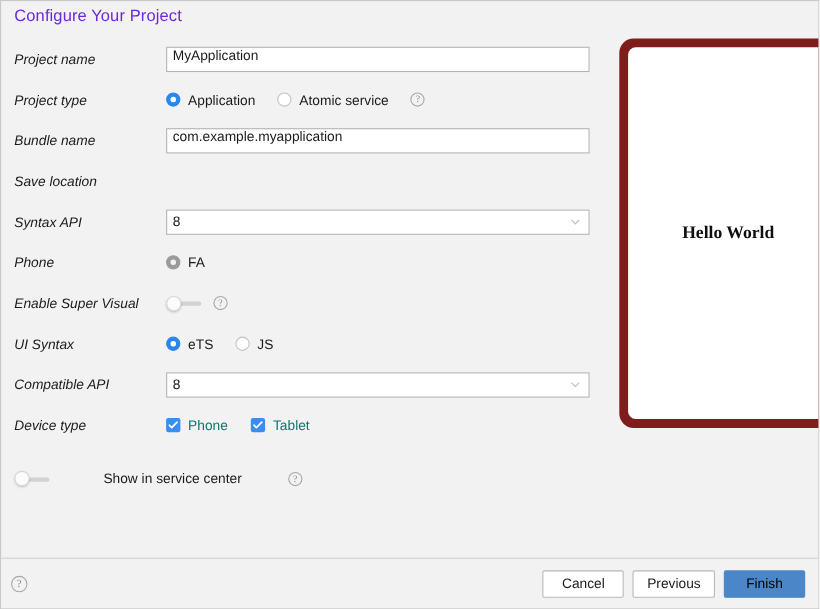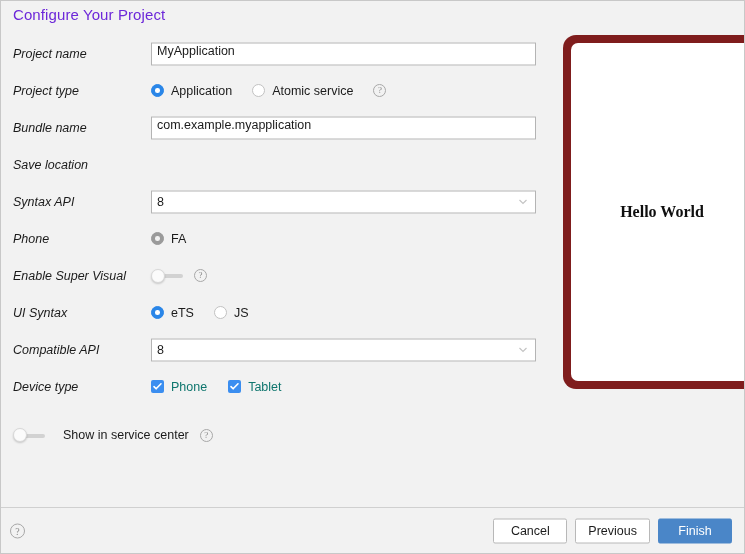--- a/index.html
+++ b/index.html
@@ -194,20 +194,21 @@
     flex: 0 0 auto;
     font-family: "Liberation Serif", serif;
   }
 
   
   #svc-row {
     position: absolute;
     left: 12px; top: 427px;
     display: flex;
     align-items: center;
+    gap: 31px;
   }
   #svc-row .svc-label {
     margin-left: 18px;
     font-size: 12.5px;
     color: #1b1b1b;
   }
   #svc-row .help { margin-left: 11px; }
 
   
   #preview {
@@ -273,21 +274,21 @@
     color: #1b1b1b;
     border-radius: 2px;
     display: flex;
     align-items: center;
     justify-content: center;
     cursor: pointer;
   }
   .btn.primary {
     background: #4a86c8;
     border-color: #4a86c8;
-    color: #ffffff;
+    color: #000000;
   }
 </style>
 </head>
 <body>
 
 <div id="dialog">
 
   <div id="title">Configure Your Project</div>
 
   <div id="form">

